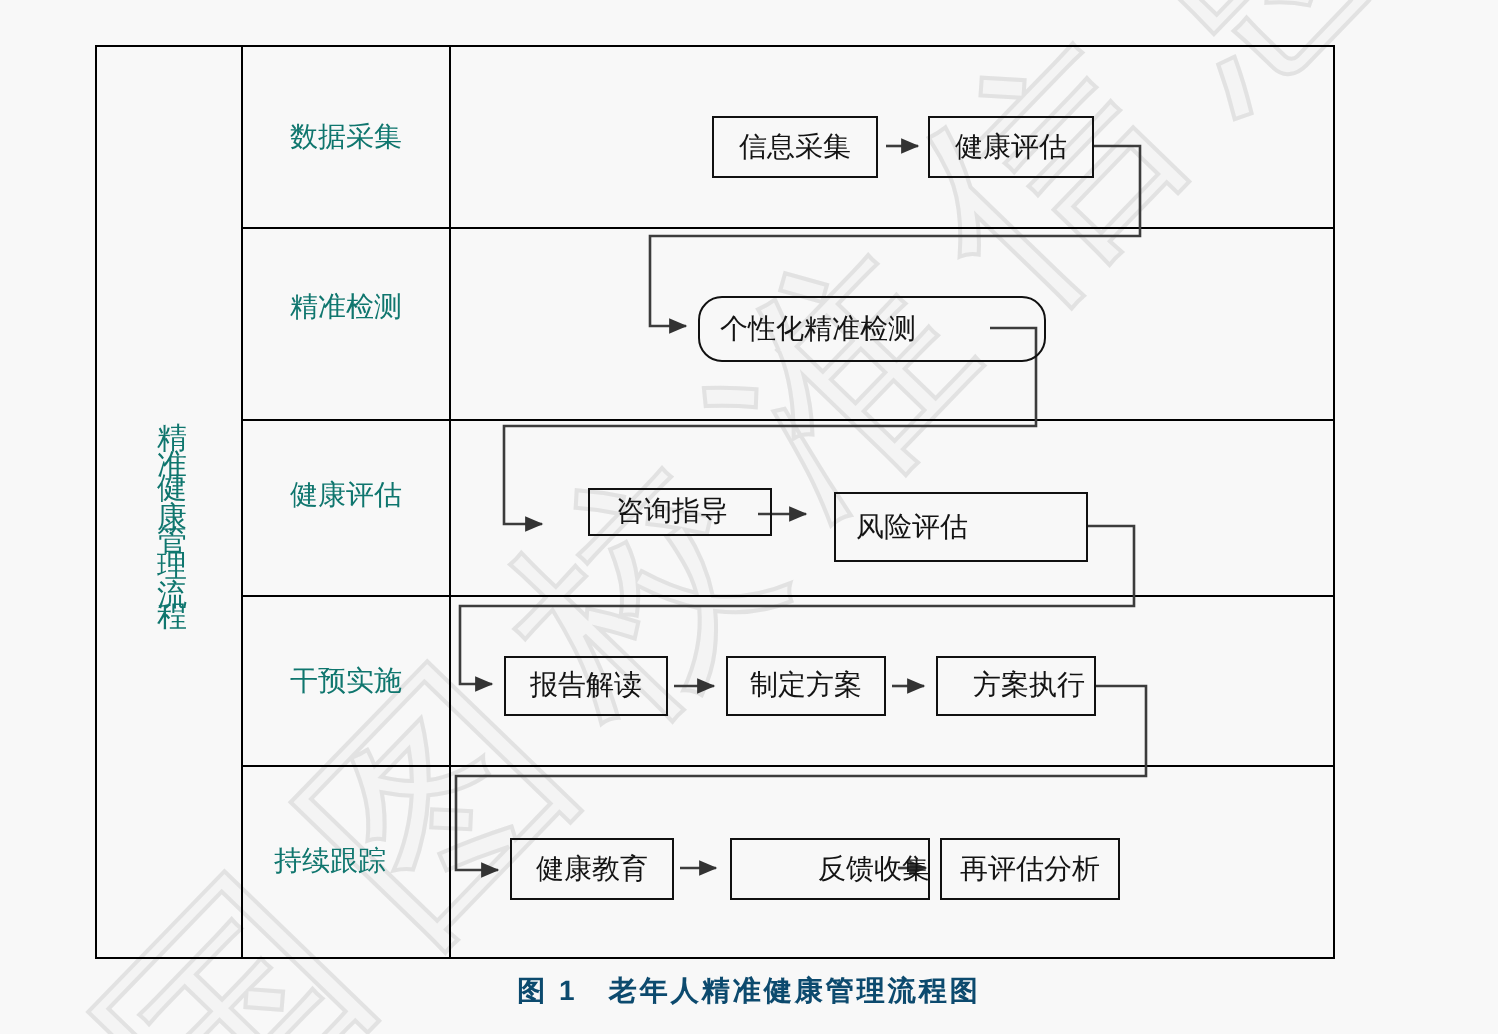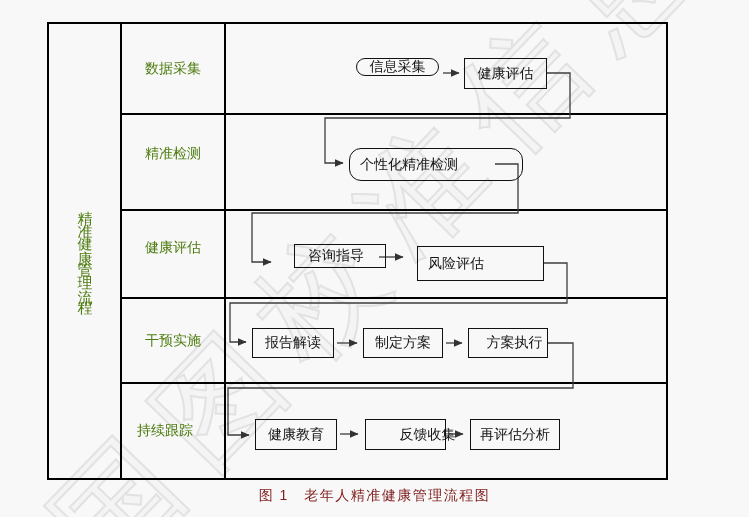--- a/index.html
+++ b/index.html
@@ -17,39 +17,39 @@
     display:flex;align-items:center;justify-content:center;
     transform:rotate(-46deg);
     font-size:120px;letter-spacing:26px;white-space:nowrap;
     color:rgba(0,0,0,0.015);
     -webkit-text-stroke:2px #e2e2e2;
     z-index:0;pointer-events:none;
   }
   
   .cell{
     position:absolute;display:flex;align-items:center;justify-content:center;
-    font-size:14px;color:#4d7c0f;z-index:2;box-sizing:border-box;
+    font-size:14px;color:#0f766e;z-index:2;box-sizing:border-box;
   }
   .side-label{
     writing-mode:vertical-lr;text-orientation:upright;
     letter-spacing:13px;font-size:15px;font-weight:500;
   }
   
   .node{
     position:absolute;box-sizing:border-box;
     border:1px solid #111;background:transparent;
     display:flex;align-items:center;justify-content:center;
     font-size:14px;color:#141414;z-index:3;white-space:nowrap;
   }
   .node.align-left{justify-content:flex-start;padding-left:10px;}
   
   .caption{
     position:absolute;left:0;top:487px;width:749px;
-    text-align:center;font-size:14px;font-weight:normal;
-    letter-spacing:1.5px;color:#7f1d1d;z-index:2;
+    text-align:center;font-size:14px;font-weight:bold;
+    letter-spacing:1.5px;color:#0c4a6e;z-index:2;
   }
   svg{z-index:1;}
 </style>
 </head>
 <body>
 
 <div class="watermark">国图校准信息</div>
 
 <div class="layer">
 <svg width="749" height="517" viewBox="0 0 749 517">
@@ -88,29 +88,29 @@
 </div>
 
 <div class="cell side-label" style="left:48px;top:23px;width:73px;height:456px;">精准健康管理流程</div>
 
 <div class="cell" style="left:121px;top:23px;width:104px;height:91px;">数据采集</div>
 <div class="cell" style="left:121px;top:114px;width:104px;height:80px;">精准检测</div>
 <div class="cell" style="left:121px;top:210px;width:104px;height:76px;">健康评估</div>
 <div class="cell" style="left:121px;top:298px;width:104px;height:85px;">干预实施</div>
 <div class="cell" style="left:121px;top:383px;width:88px;height:96px;">持续跟踪</div>
 
-<div class="node" style="left:356px;top:58px;width:83px;height:18px;border-radius:11px;">信息采集</div>
+<div class="node" style="left:356px;top:58px;width:83px;height:31px;">信息采集</div>
 <div class="node" style="left:464px;top:58px;width:83px;height:31px;">健康评估</div>
 
 <div class="node align-left" style="left:349px;top:148px;width:174px;height:33px;border-radius:12px;">个性化精准检测</div>
 
 <div class="node align-left" style="left:294px;top:244px;width:92px;height:24px;padding-left:13px;text-align:center;">咨询指导</div>
 <div class="node align-left" style="left:417px;top:246px;width:127px;height:35px;">风险评估</div>
 
 <div class="node" style="left:252px;top:328px;width:82px;height:30px;">报告解读</div>
 <div class="node" style="left:363px;top:328px;width:80px;height:30px;">制定方案</div>
 <div class="node" style="left:468px;top:328px;width:80px;height:30px;padding-left:13px;">方案执行</div>
 
 <div class="node" style="left:255px;top:419px;width:82px;height:31px;">健康教育</div>
-<div class="node" style="left:365px;top:419px;width:81px;height:31px;padding-left:44px;">反馈收集</div>
+<div class="node" style="left:365px;top:419px;width:100px;height:31px;padding-left:44px;">反馈收集</div>
 <div class="node" style="left:470px;top:419px;width:90px;height:31px;">再评估分析</div>
 
 <div class="caption">图 1　老年人精准健康管理流程图</div>
 
 </body></html>

